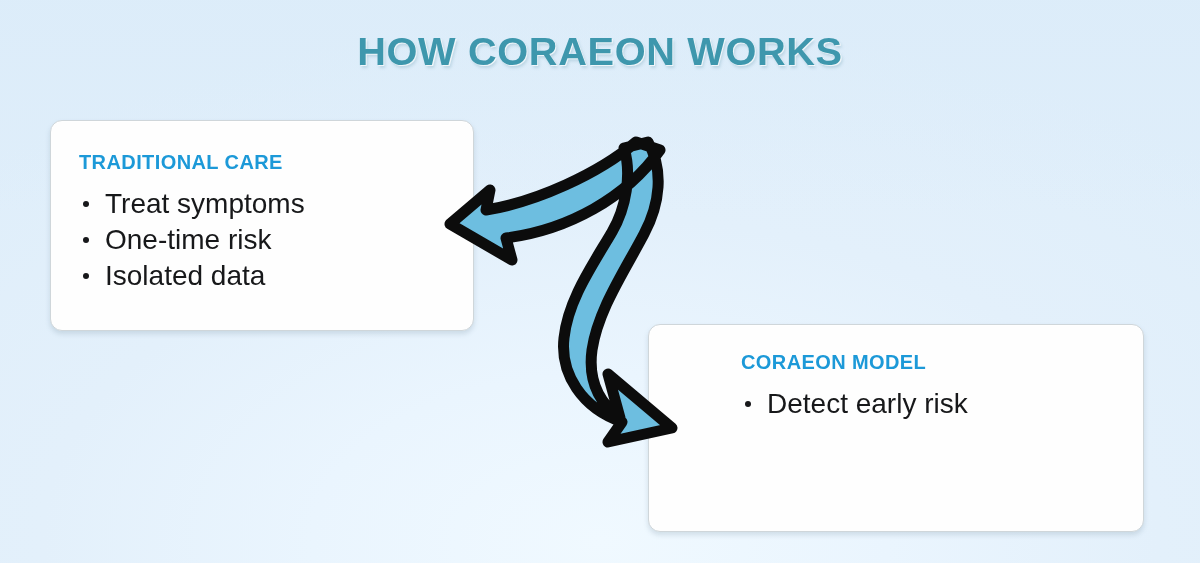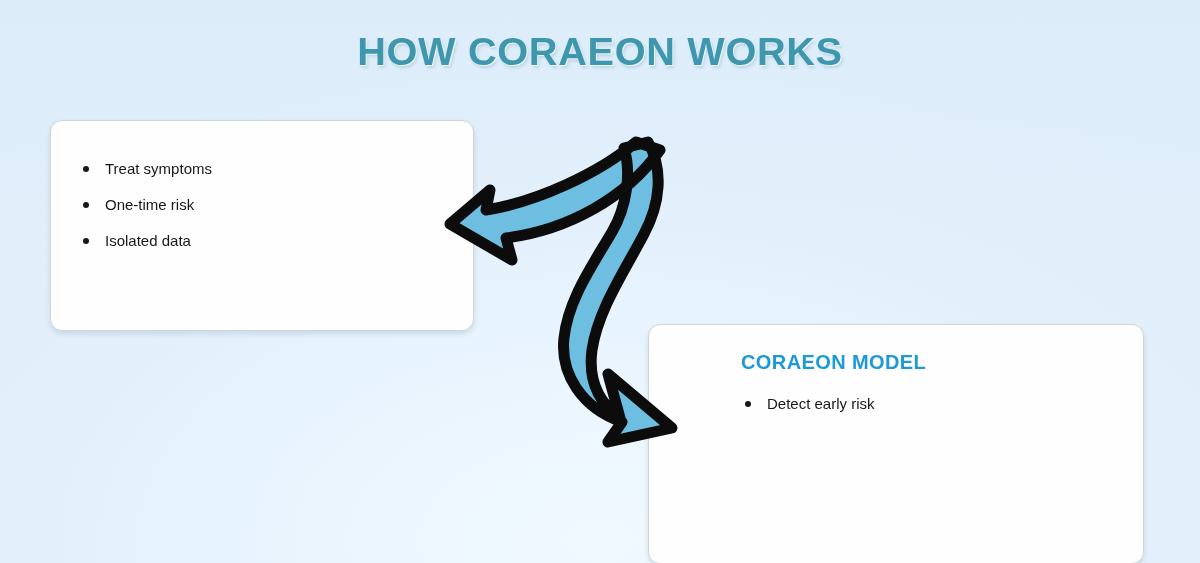--- a/index.html
+++ b/index.html
@@ -56,37 +56,37 @@
     box-shadow:0 3px 5px rgba(90,120,140,.20),
                0 1px 0 rgba(255,255,255,.9) inset;
   }
   #card-traditional {
     left:50px;  top:120px;
     width:424px; height:211px;
     padding:30px 0 0 28px;
   }
   #card-coraeon {
     left:648px; top:324px;
-    width:496px; height:240px;
+    width:496px; height:208px;
     padding:26px 0 0 92px;
   }
 
   .card-heading {
     font-size:20px;
     font-weight:bold;
     letter-spacing:.4px;
     color:#1c99d8;
     margin-bottom:12px;
     text-shadow:0 1px 0 rgba(255,255,255,.6);
   }
 
   .bullets { list-style:none; }
   .bullets li {
     position:relative;
-    font-size:15px;
+    font-size:28px;
     line-height:36px;
     color:#17181a;
     padding-left:26px;
     white-space:nowrap;
   }
   .bullets li .dot {
     position:absolute;
     left:4px; top:15px;
     width:6px; height:6px;
     border-radius:50%;
@@ -102,20 +102,21 @@
   }
 </style>
 </head>
 <body>
 
 <div id="bg-layer"></div>
 
 <h1 id="page-title">HOW CORAEON WORKS</h1>
 
 <div class="card" id="card-traditional">
+  <div class="card-heading">TRADITIONAL CARE</div>
   <ul class="bullets">
     <li>
       <span class="dot"></span>
       <span>Treat symptoms</span>
     </li>
     <li>
       <span class="dot"></span>
       <span>One-time risk</span>
     </li>
     <li>

